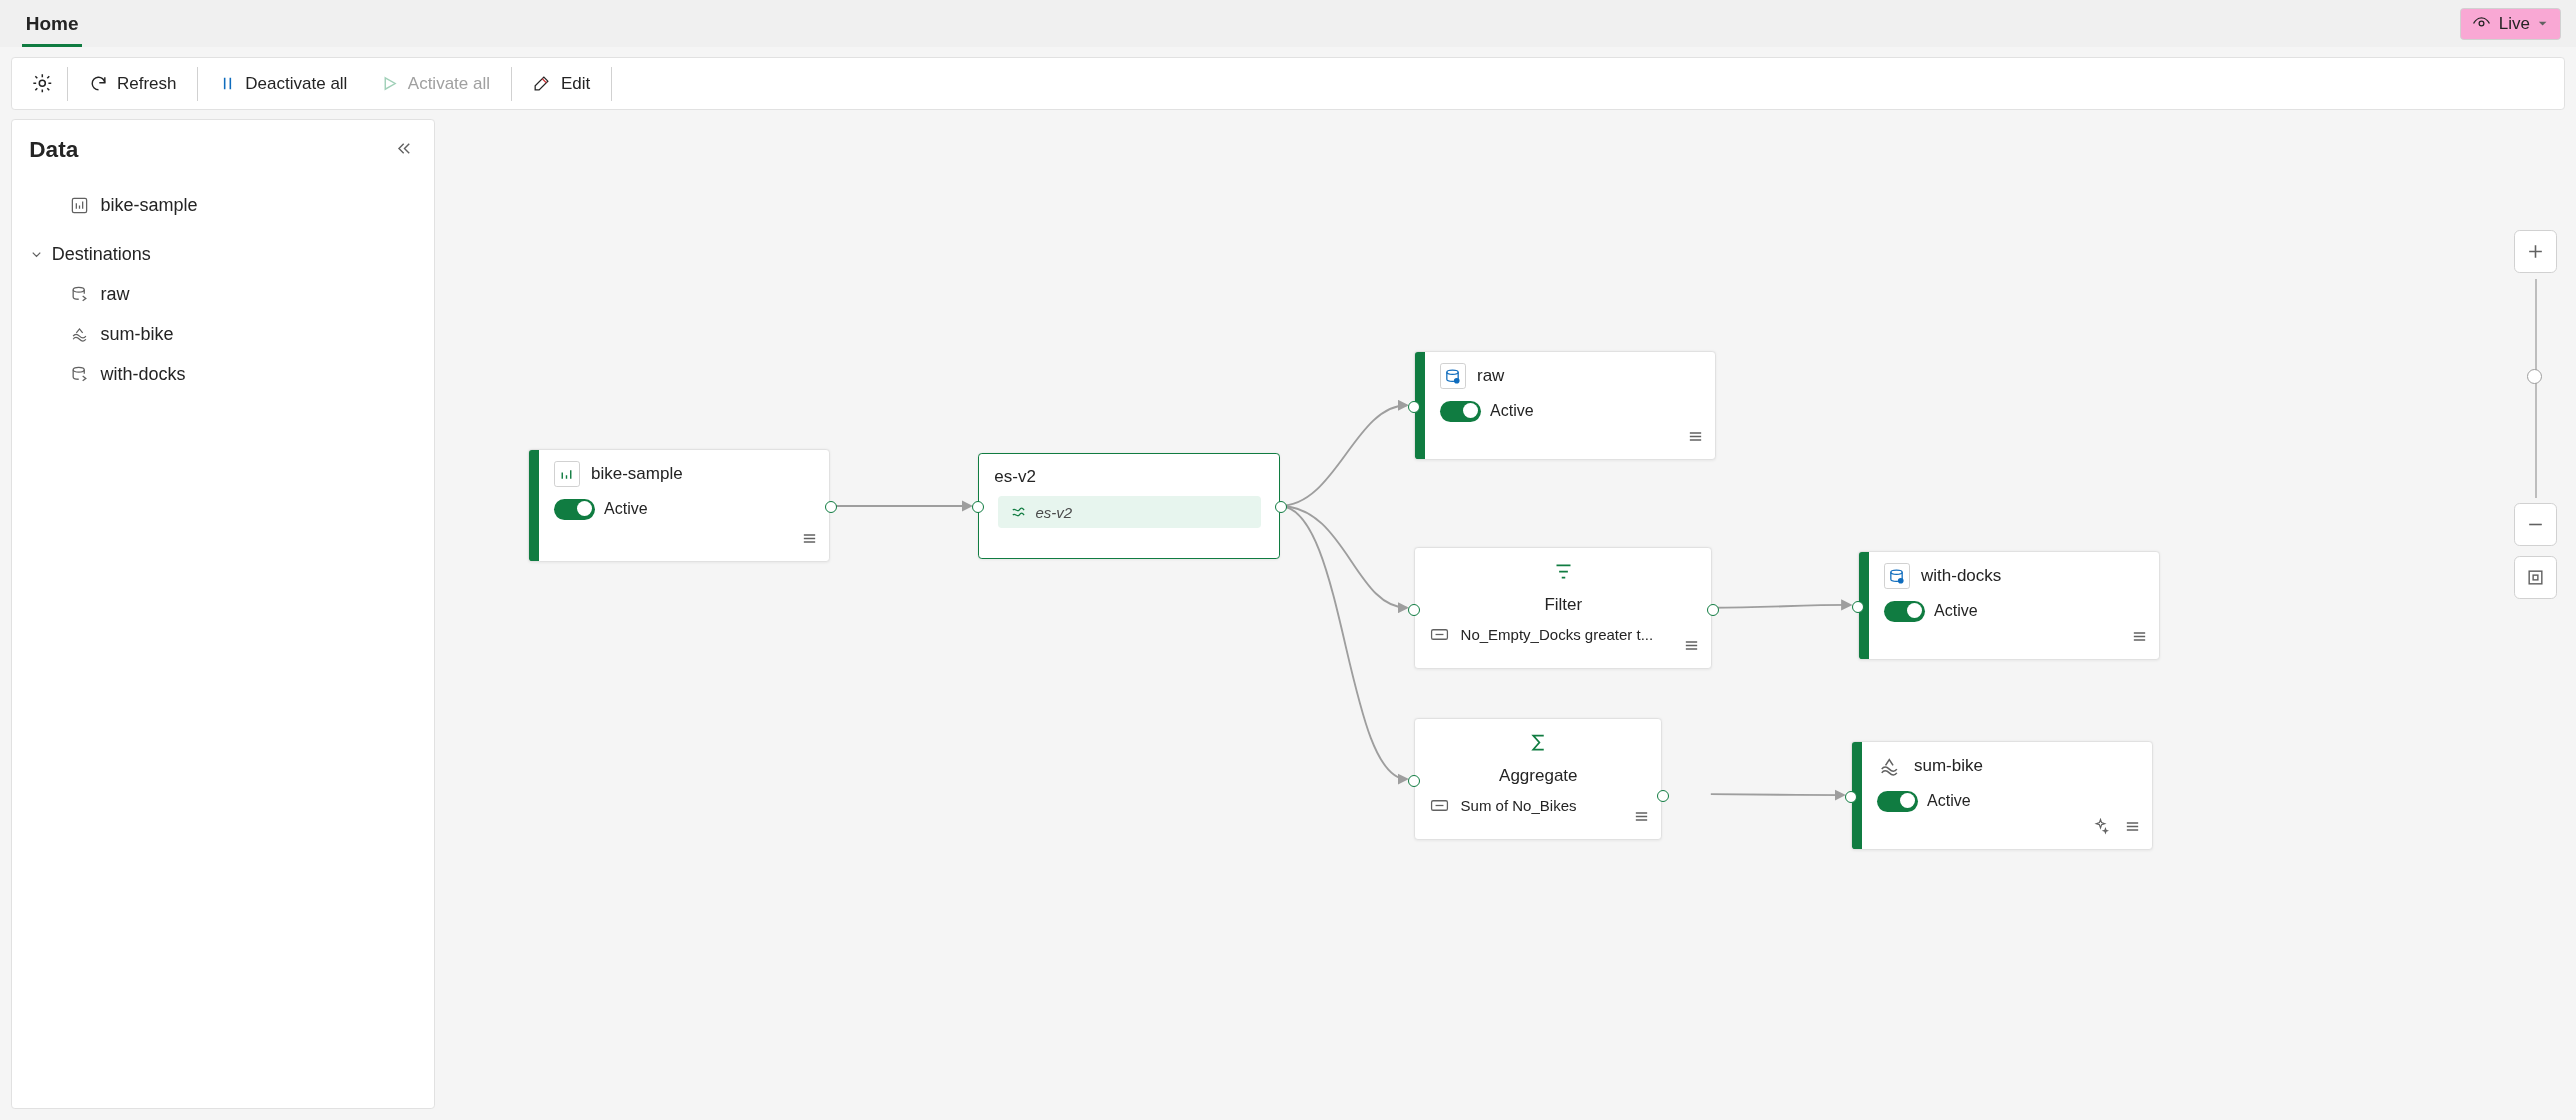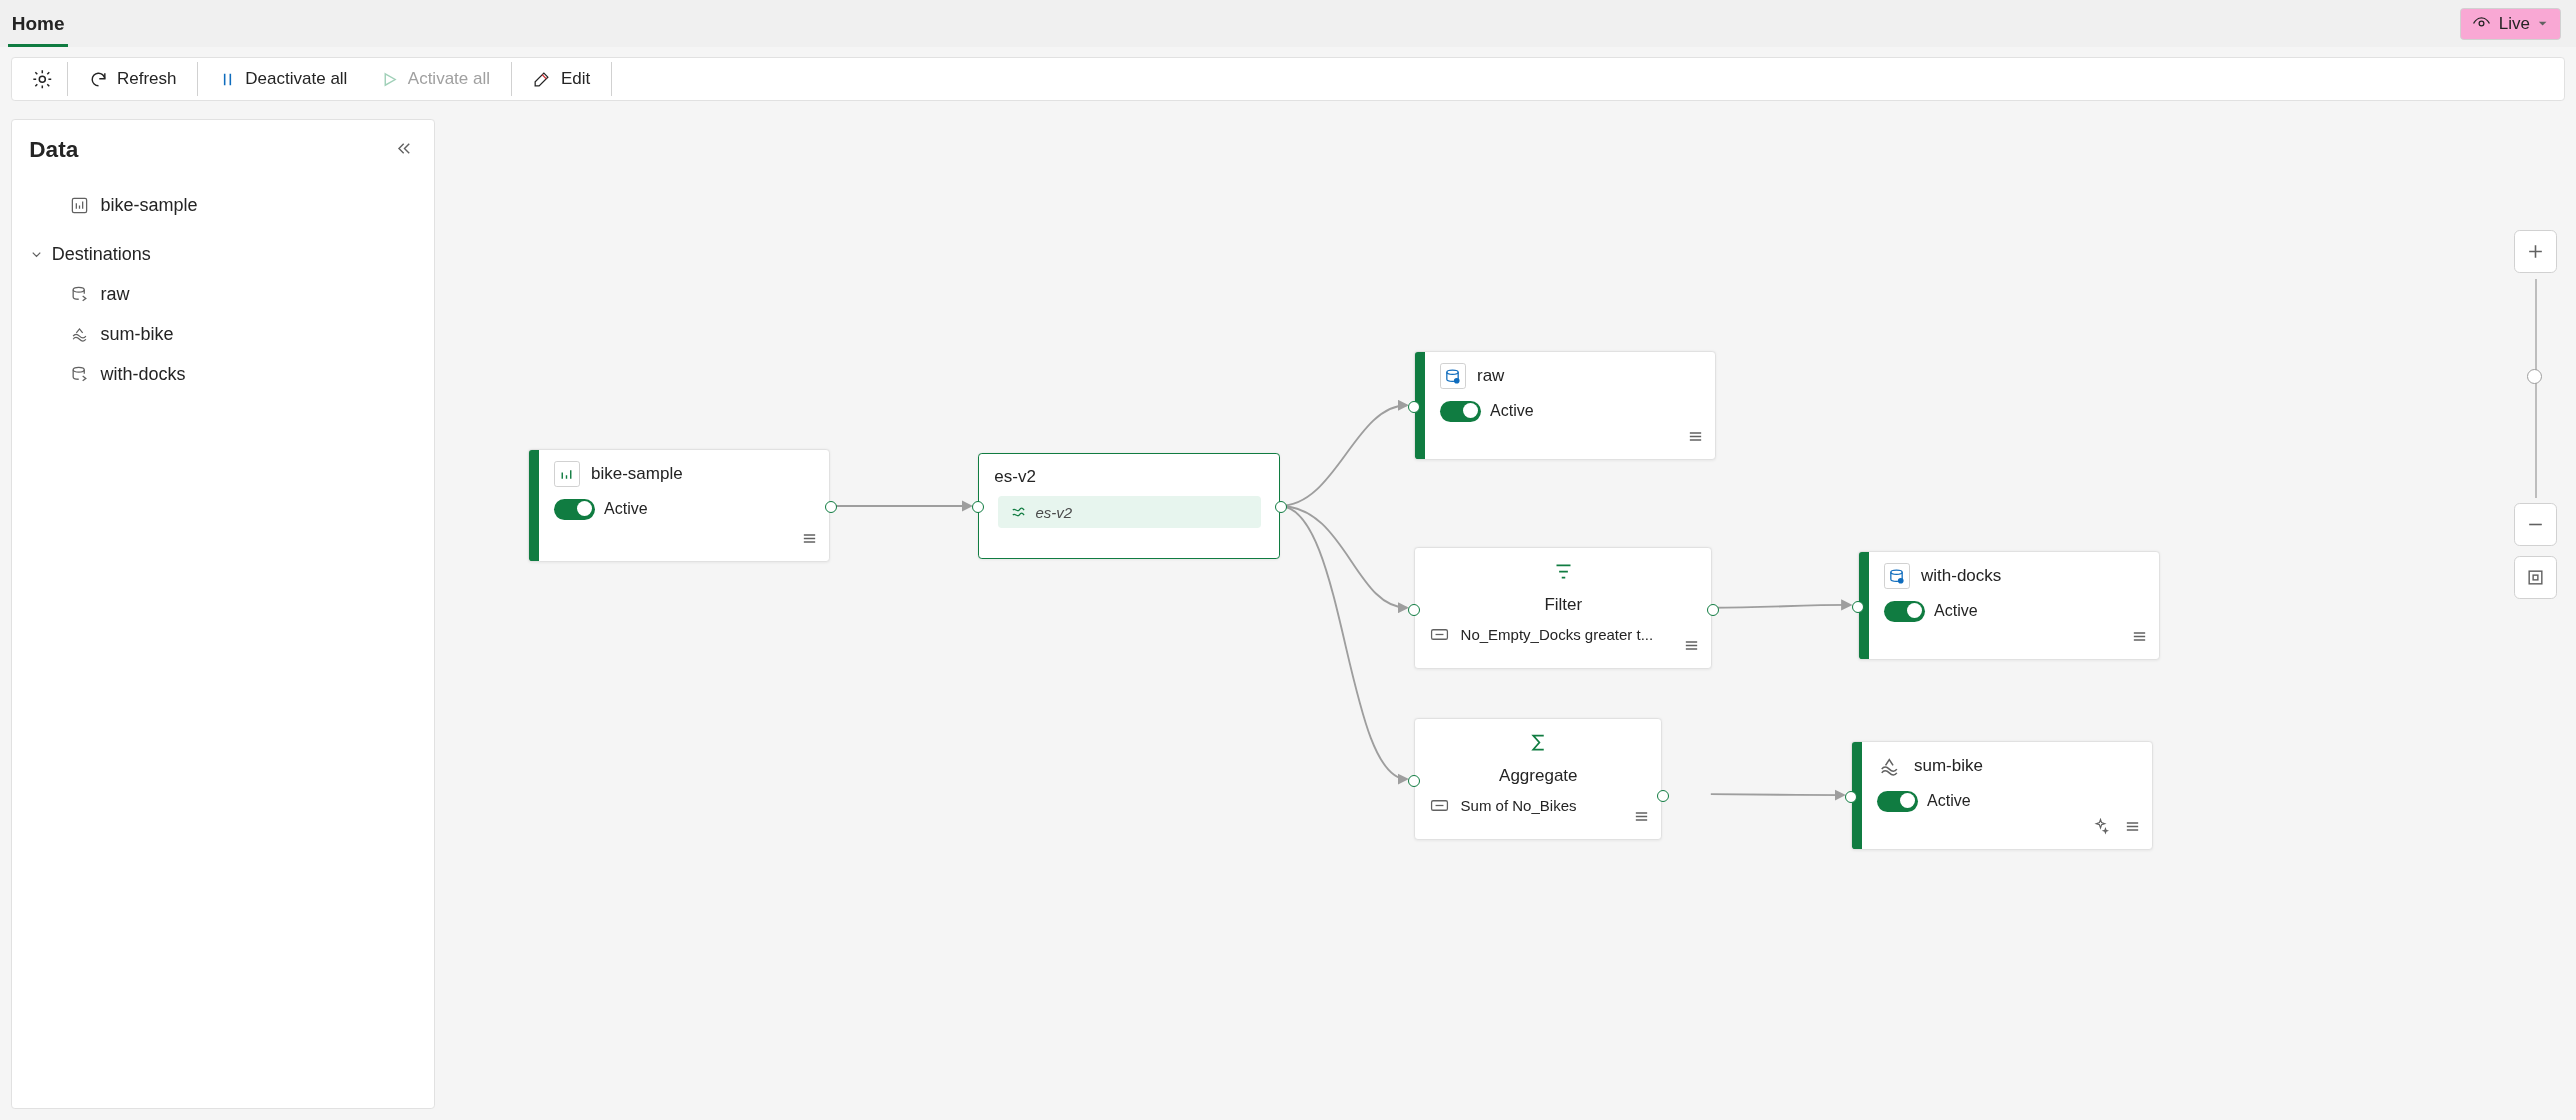--- a/index.html
+++ b/index.html
@@ -15,21 +15,21 @@
     transform-origin: top left;
   }
   
   .tabbar {
     position: absolute;
     top: 0; left: 0; right: 0;
     height: 47px;
     background: #f0f0f0;
     display: flex;
     align-items: flex-end;
-    padding-left: 8px;
+    padding-left: 22px;
   }
   .tab {
     font-size: 19px;
     font-weight: 600;
     padding: 9.4px 3.8px 9.4px 3.8px;
     border-bottom: 3.8px solid #107c41;
     color: #242424;
     cursor: pointer;
   }
   .live-btn {
@@ -48,21 +48,21 @@
     font-size: 17px;
   }
   .live-btn svg { flex-shrink: 0; }
 
   
   .toolbar {
     position: absolute;
     top: 57px;
     left: 11.3px;
     right: 11.3px;
-    height: 44px;
+    height: 53px;
     background: #fff;
     border: 0.9px solid #e1e1e1;
     border-radius: 3.8px;
     display: flex;
     align-items: center;
     padding: 0 9.4px;
     gap: 0;
   }
   .toolbar .tool {
     display: flex;

